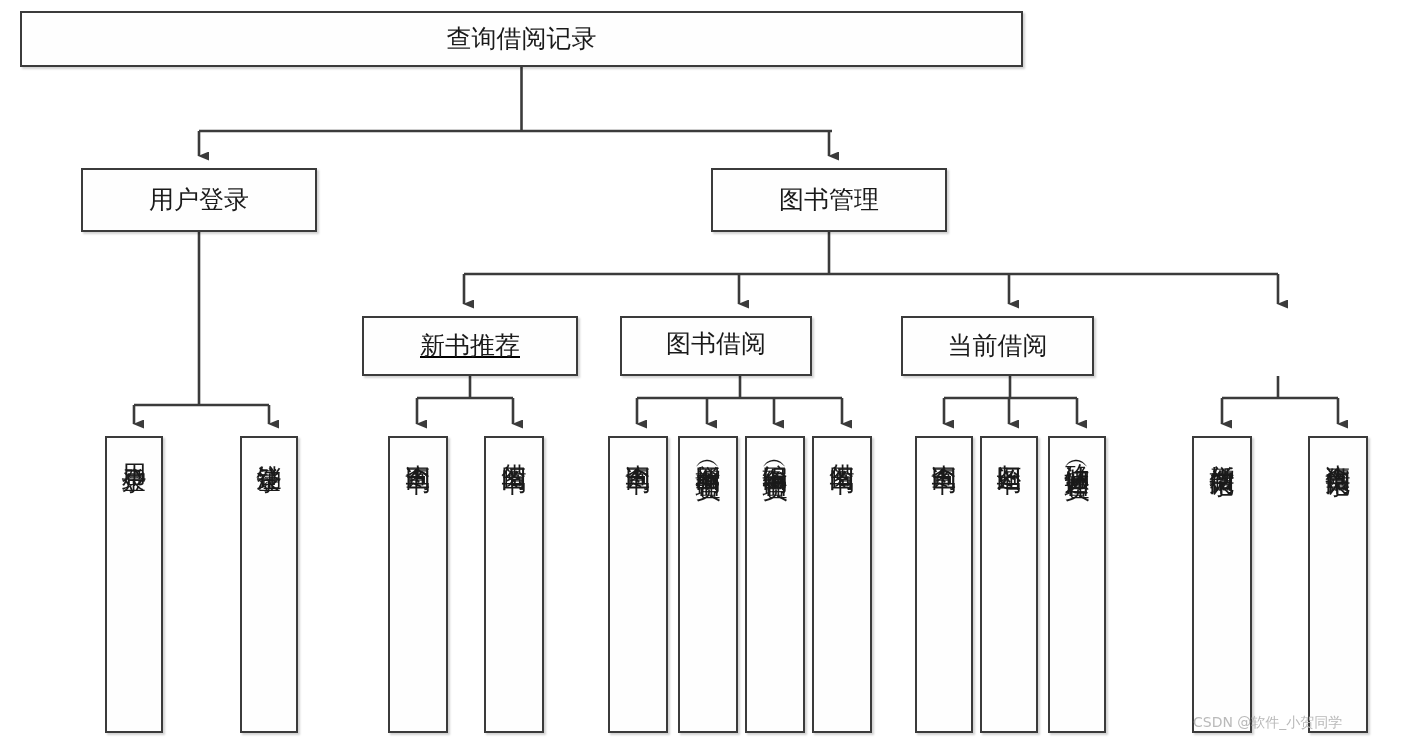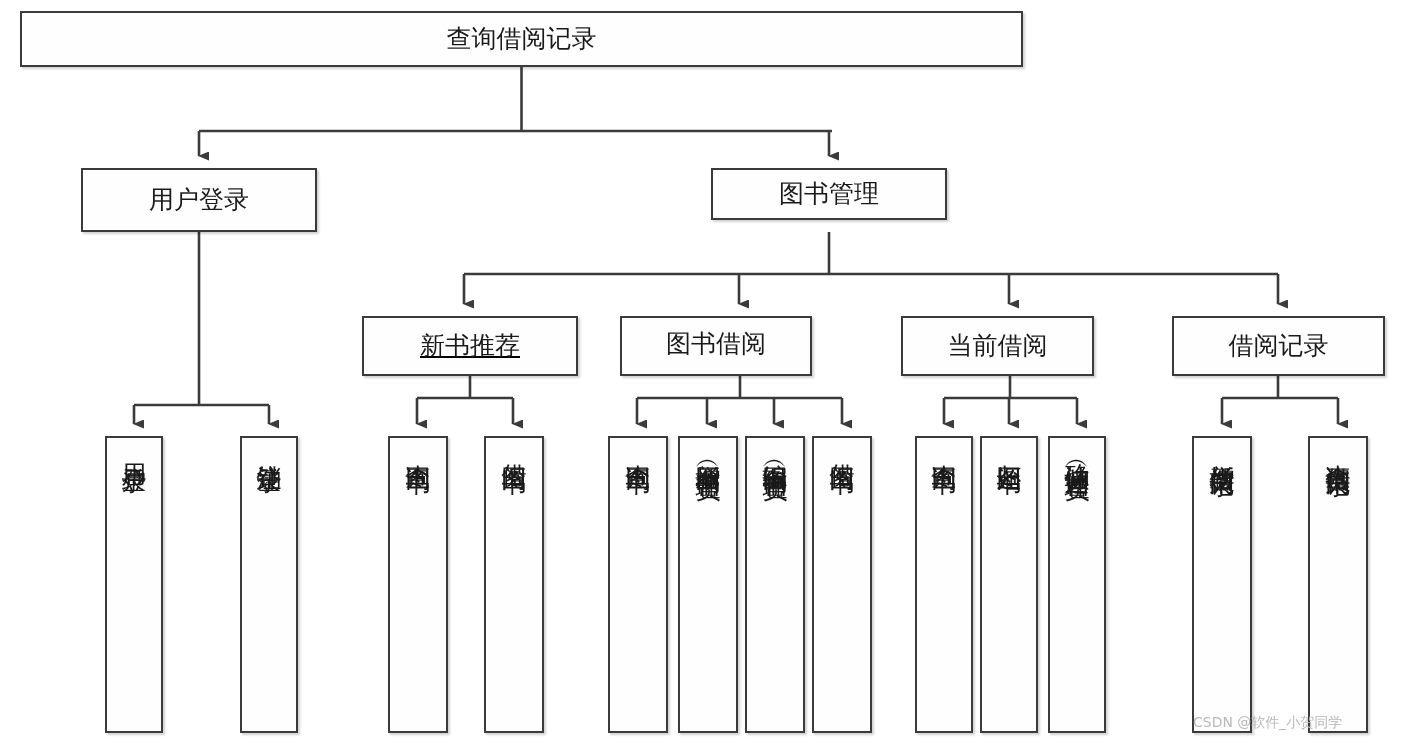--- a/index.html
+++ b/index.html
@@ -136,39 +136,36 @@
   </svg>
 
   <div class="node root horizontal" style="left:20px; top:11px; width:1003px; height:56px;">
     <span class="label">查询借阅记录</span>
   </div>
 
   <div class="node horizontal" style="left:81px; top:168px; width:236px; height:64px;">
     <span class="label">用户登录</span>
   </div>
 
-  <div class="node horizontal" style="left:711px; top:168px; width:236px; height:52px;">
+  <div class="node horizontal" style="left:711px; top:168px; width:236px; height:64px;">
     <span class="label">图书管理</span>
   </div>
 
   <div class="node horizontal" style="left:362px; top:316px; width:216px; height:60px;text-decoration:underline;">
     <span class="label">新书推荐</span>
   </div>
 
   <div class="node horizontal" style="left:620px; top:316px; width:192px; height:60px;font-family:Liberation Mono, monospace;">
     <span class="label">图书借阅</span>
   </div>
 
   <div class="node horizontal" style="left:901px; top:316px; width:193px; height:60px;">
     <span class="label">当前借阅</span>
   </div>
 
-  <div class="node horizontal" style="left:1172px; top:316px; width:213px; height:60px;">
-    <span class="label">借阅记录</span>
-  </div>
 
   <div class="node vertical" style="left:105px; top:436px; width:58px; height:297px;">
     <span class="label">用户登录</span>
   </div>
 
   <div class="node vertical" style="left:240px; top:436px; width:58px; height:297px;">
     <span class="label">注销登录</span>
   </div>
 
   <div class="node vertical" style="left:388px; top:436px; width:60px; height:297px;">

